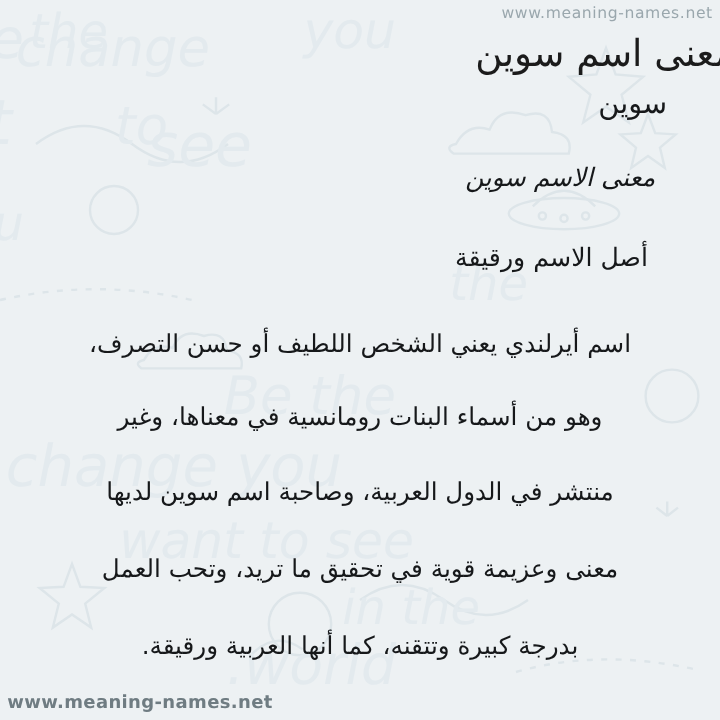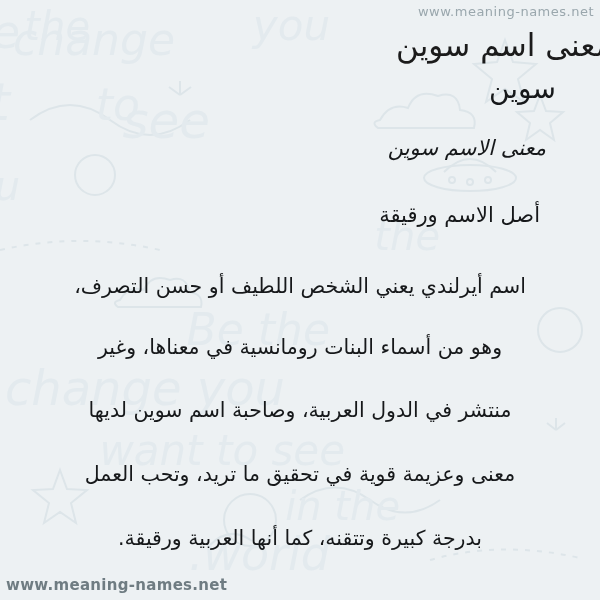--- a/index.html
+++ b/index.html
@@ -77,21 +77,21 @@
     color: #16181a;
     font-size: 20px;
     white-space: nowrap;
     line-height: 1.2;
   }
 
   .line-name {
     position: absolute;
     top: 10px;
     right: 44px;
-    font-size: 28px;
+    font-size: 24px;
     text-align: right;
   }
   .line-meaning {
     position: absolute;
     top: 74px;
     right: 54px;
     font-size: 21px;
     font-style: italic;
   }
   .line-origin {

